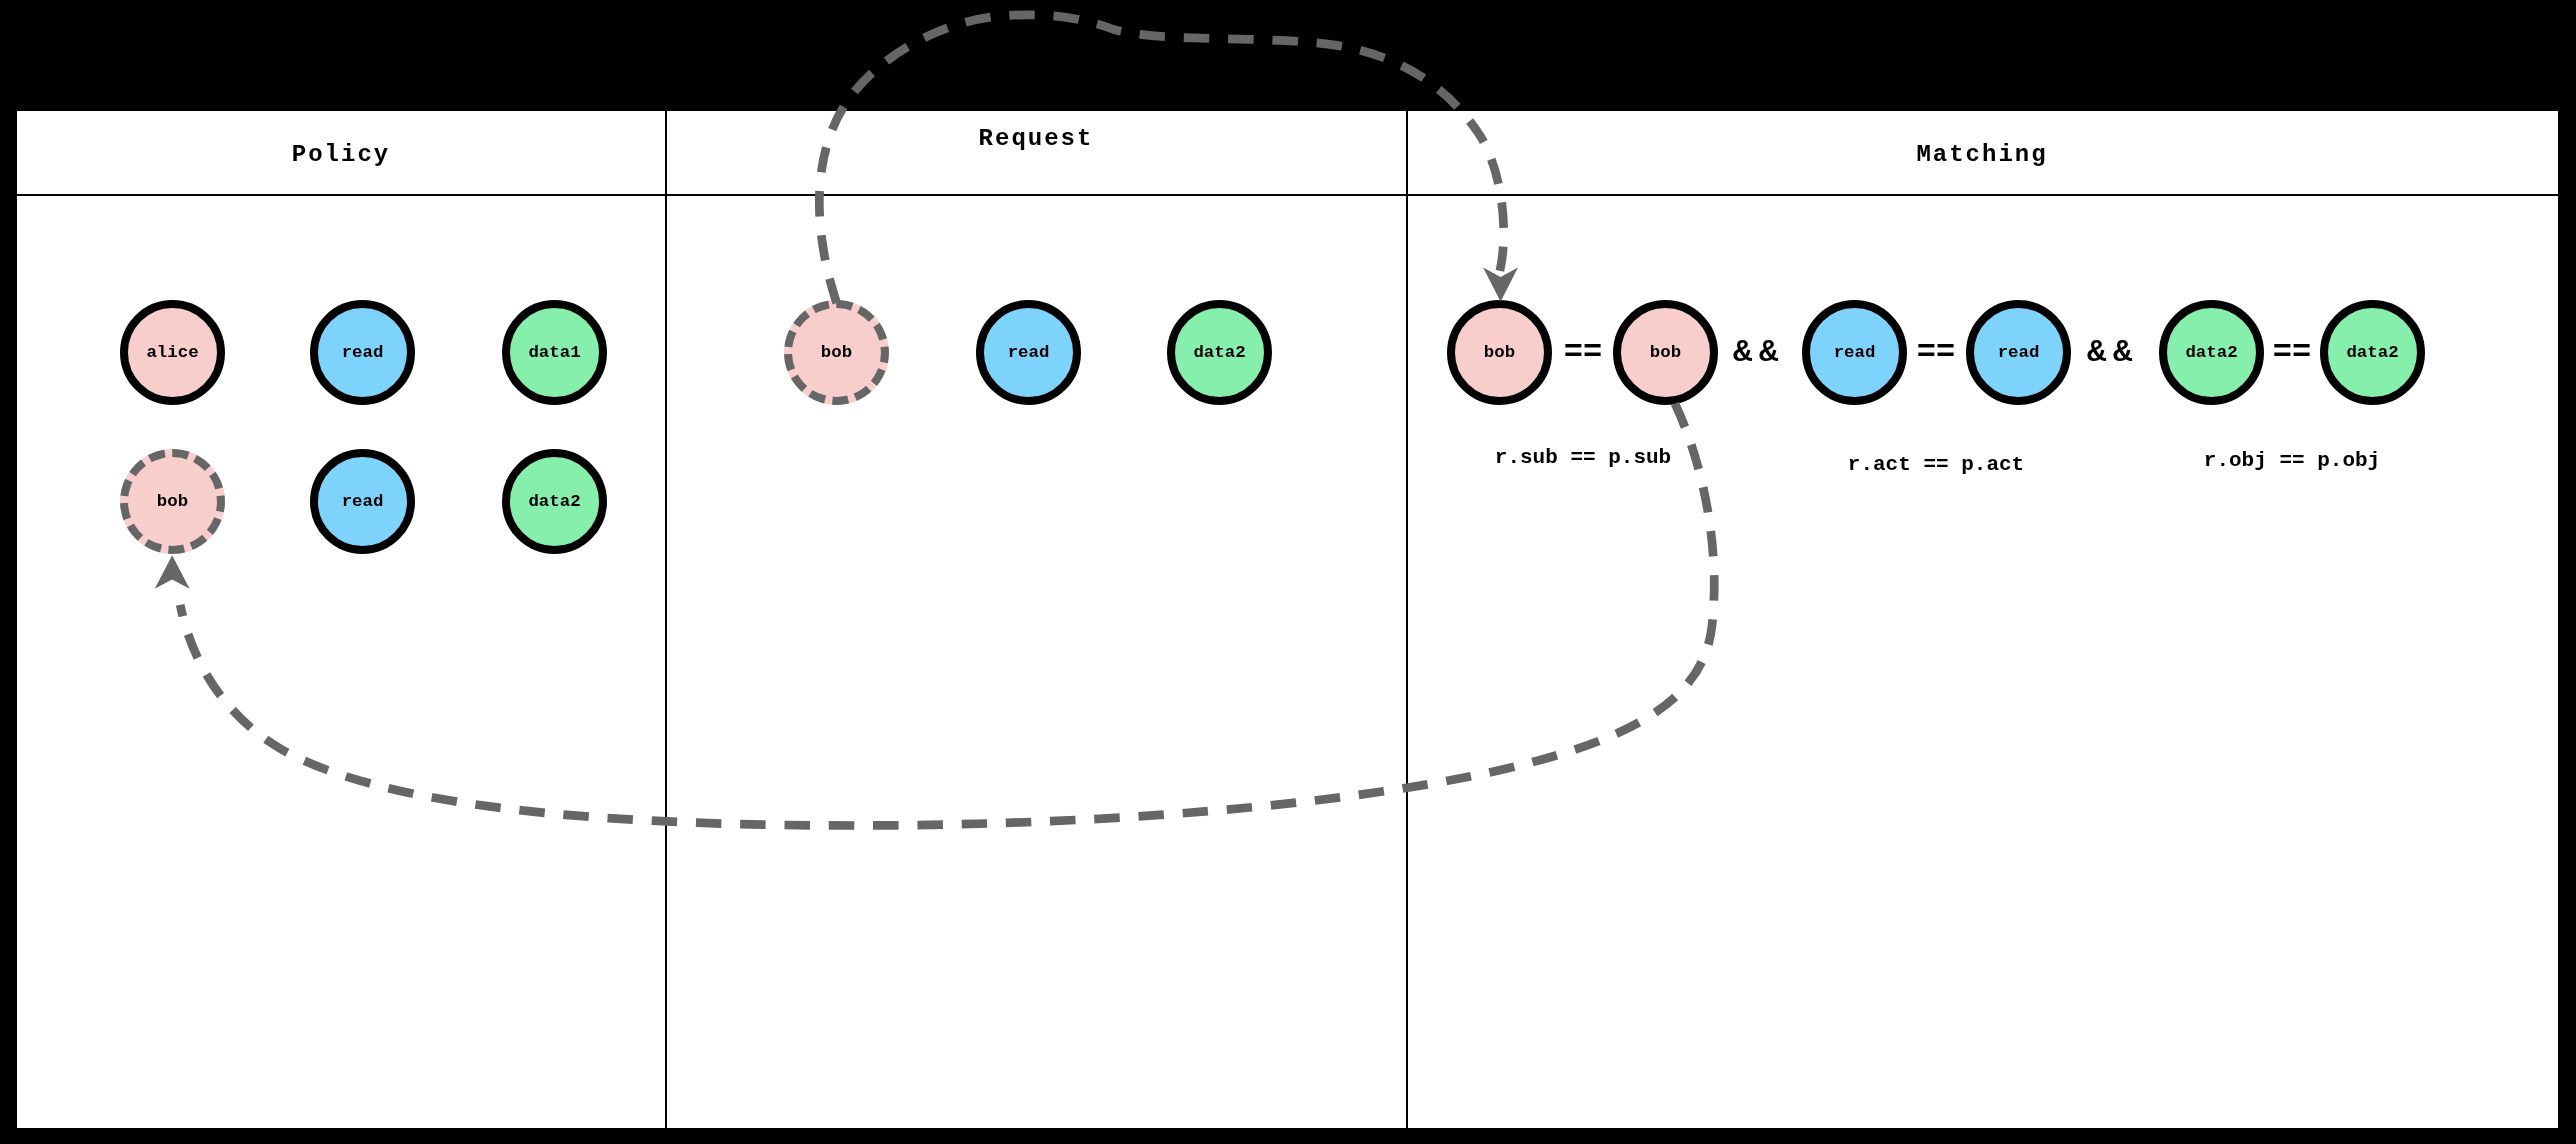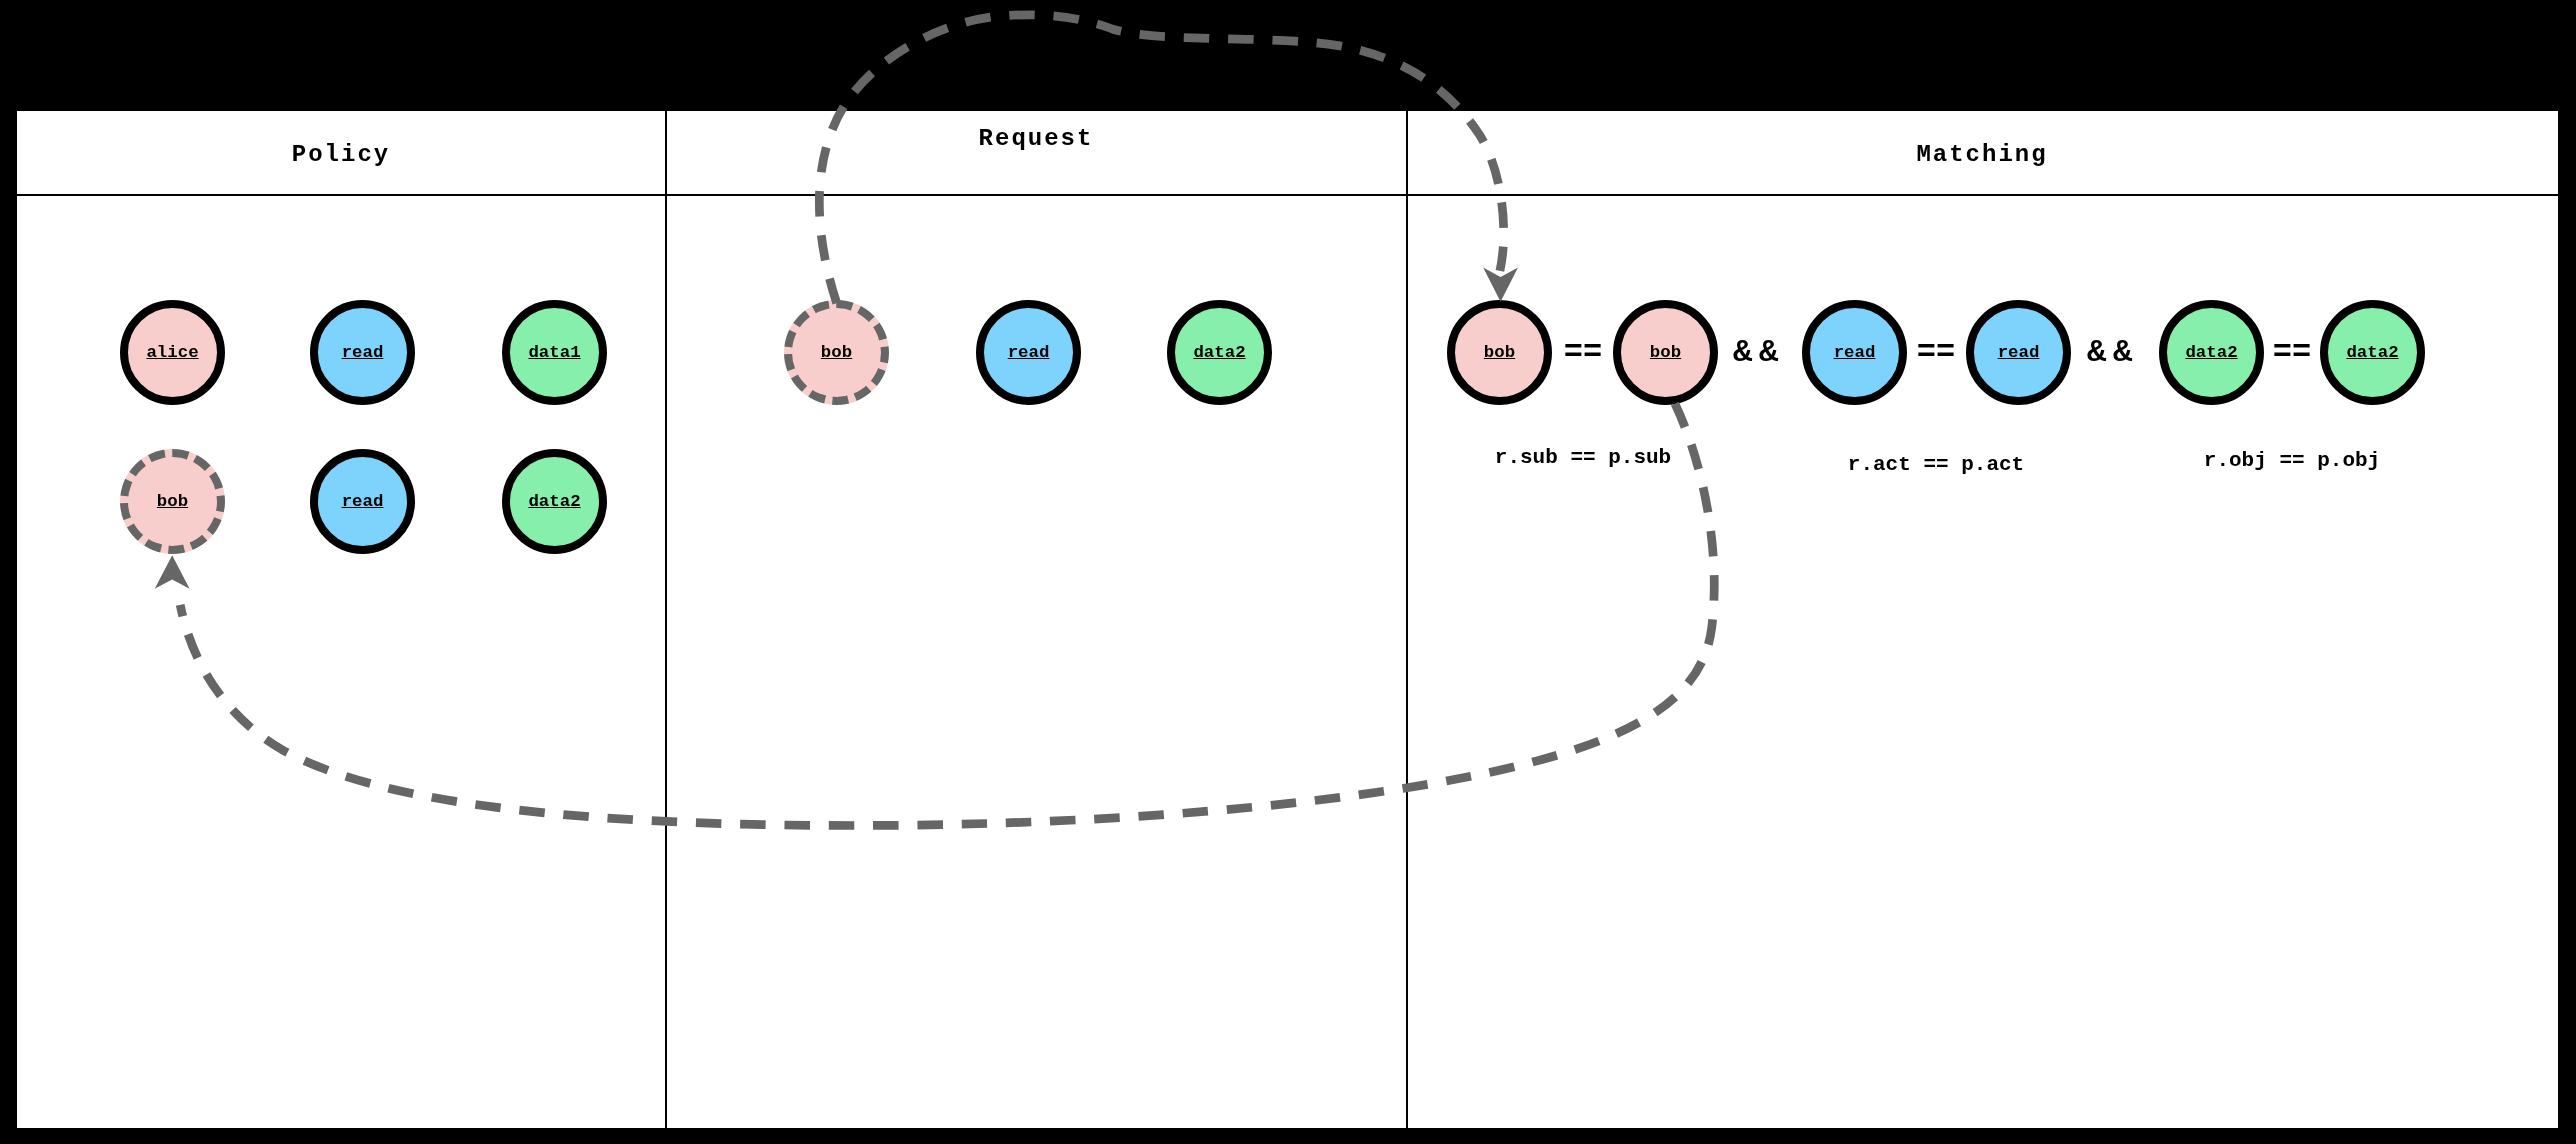--- a/index.html
+++ b/index.html
@@ -13,21 +13,21 @@
   .vdiv.d2{left:1406px}
   .hdiv{position:absolute;left:17.4px;top:194px;width:2541px;height:2px;background:#000;}
   .hdr{position:absolute;transform:translate(-50%,-50%);font-size:24px;letter-spacing:2px;white-space:nowrap;}
   .hdr.h1{left:341px;top:154px}
   .hdr.h2{left:1036px;top:138px}
   .hdr.h3{left:1982px;top:154px}
   .node{
     position:absolute;width:105px;height:105px;border-radius:50%;
     border:8.7px solid #000;box-sizing:border-box;
     display:flex;align-items:center;justify-content:center;
-    font-size:17.4px;white-space:nowrap;text-decoration:underline;
+    font-size:17.4px;white-space:nowrap;
   }
   .node.dashed{border:8.7px dashed #666666;}
   .pink{background:#f8cecc}
   .blue{background:#7dd3fc}
   .green{background:#86efac}
   .op{position:absolute;transform:translate(-50%,-50%);font-size:32px;white-space:nowrap;}
   .op-and{letter-spacing:6.7px;}
   .expr{position:absolute;transform:translate(-50%,-50%);font-size:21px;white-space:nowrap;}
   svg.overlay{position:absolute;left:0;top:0;pointer-events:none;}
 </style>

